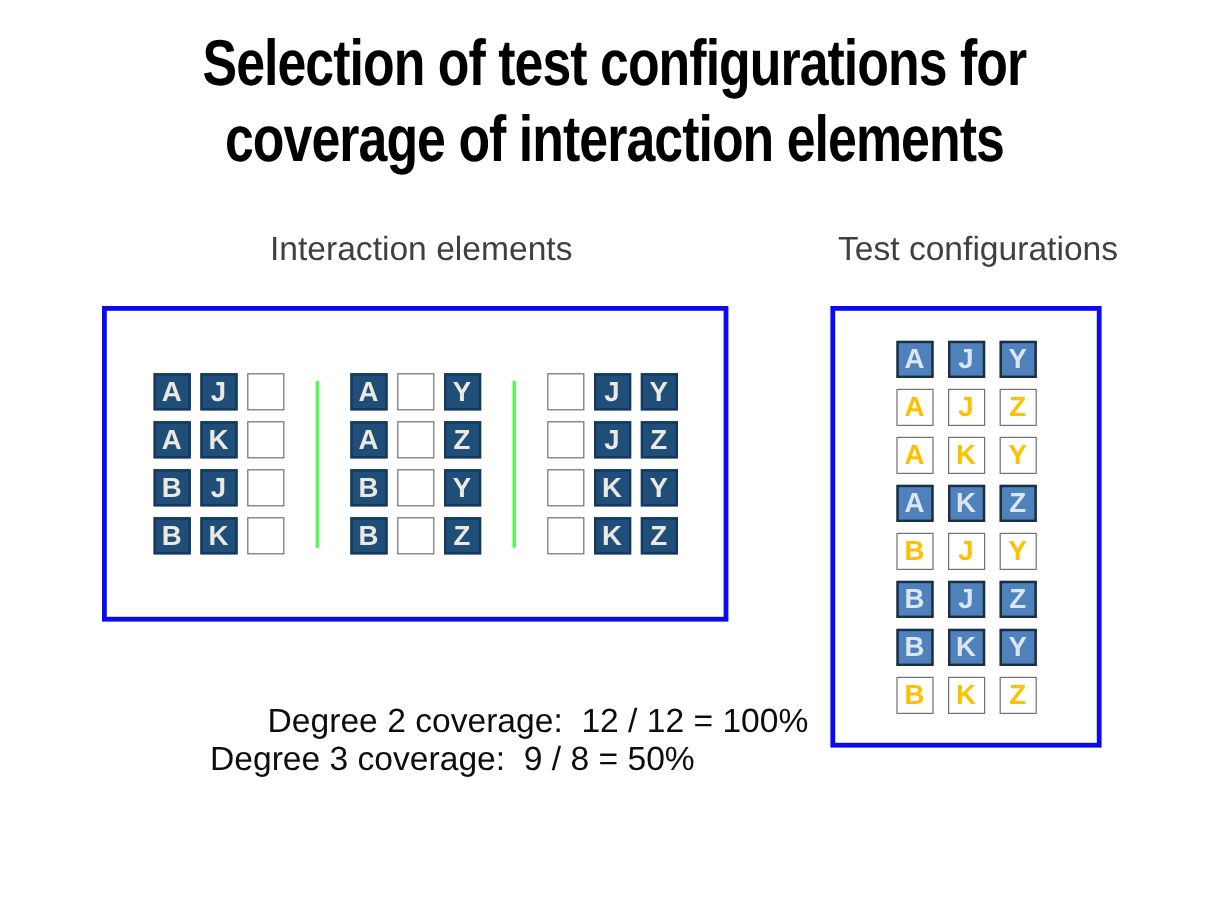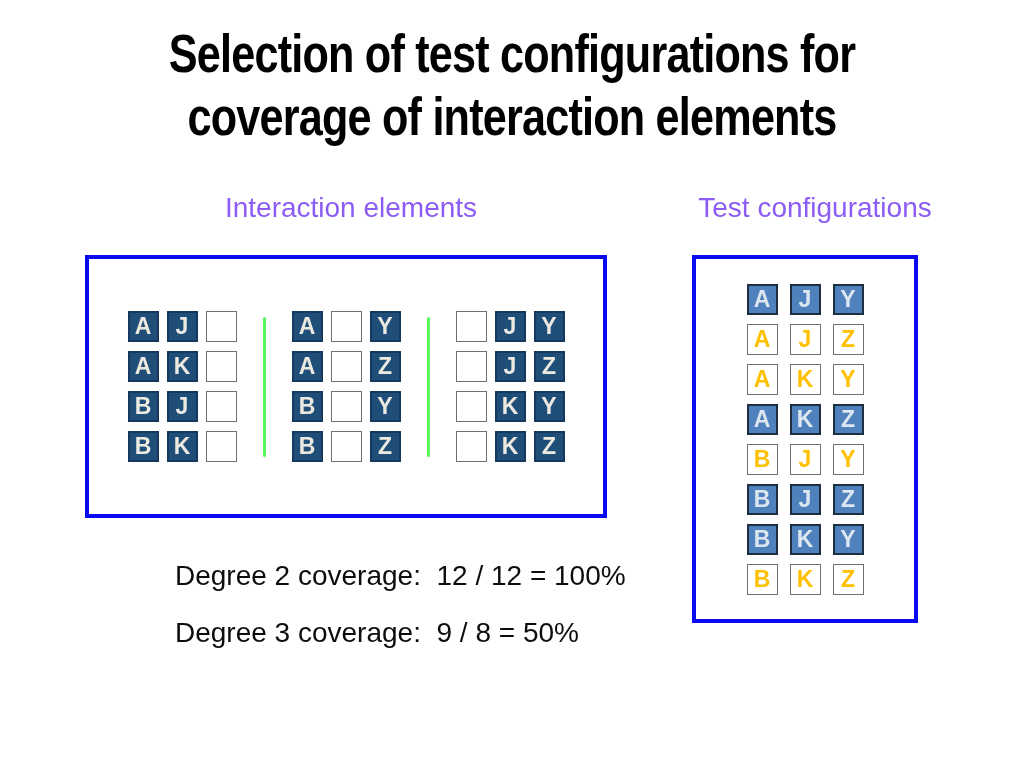--- a/index.html
+++ b/index.html
@@ -26,21 +26,21 @@
     line-height: 63px;
     color: #000000;
     letter-spacing: -1px;
     transform: scaleX(0.80);
     transform-origin: 512px 0;
   }
   .col-label {
     position: absolute;
     top: 192px;
     font-size: 28px;
-    color: #8b5cf6;
+    color: #404040;
     white-space: nowrap;
   }
   .label-left  { left: 351px; transform: translateX(-50%); }
   .label-right { left: 815px; transform: translateX(-50%); }
 
   .outlined-box {
     position: absolute;
     box-sizing: border-box;
     border: 4px solid var(--box-border, #0a0af0);
     background: #ffffff;
@@ -98,21 +98,21 @@
     border: 1px solid var(--empty-cell-border, #707070);
     color: var(--gold-text, #ffc000);
   }
   .degree {
     position: absolute;
     left: 175px;
     font-size: 28px;
     color: #0d0d0d;
     white-space: pre;
   }
-  .degree-2 { top: 560px; }
+  .degree-2 { top: 585px; margin-left: 48px; }
   .degree-3 { top: 617px; }
 </style>
 </head>
 <body>
 
 <div class="slide">
 
   <div class="title">
     <div>Selection of test configurations for</div>
     <div>coverage of interaction elements</div>

